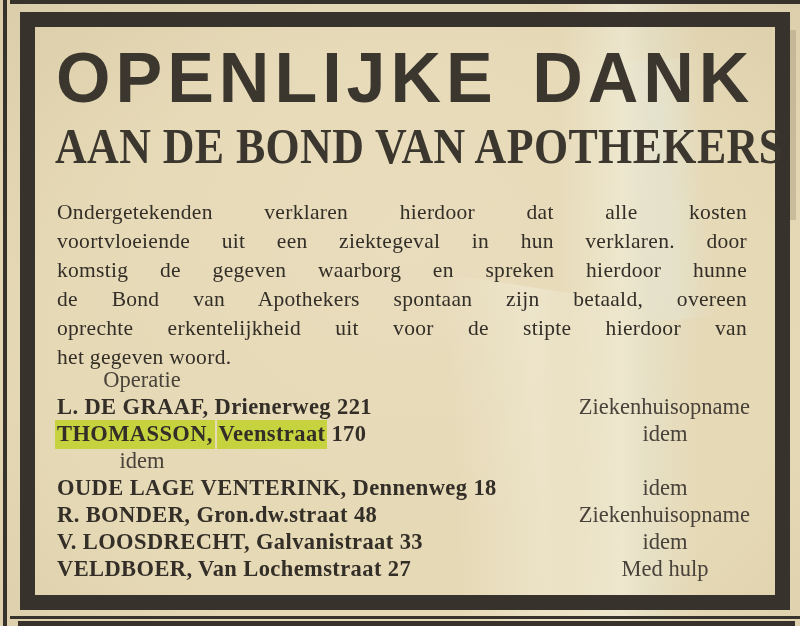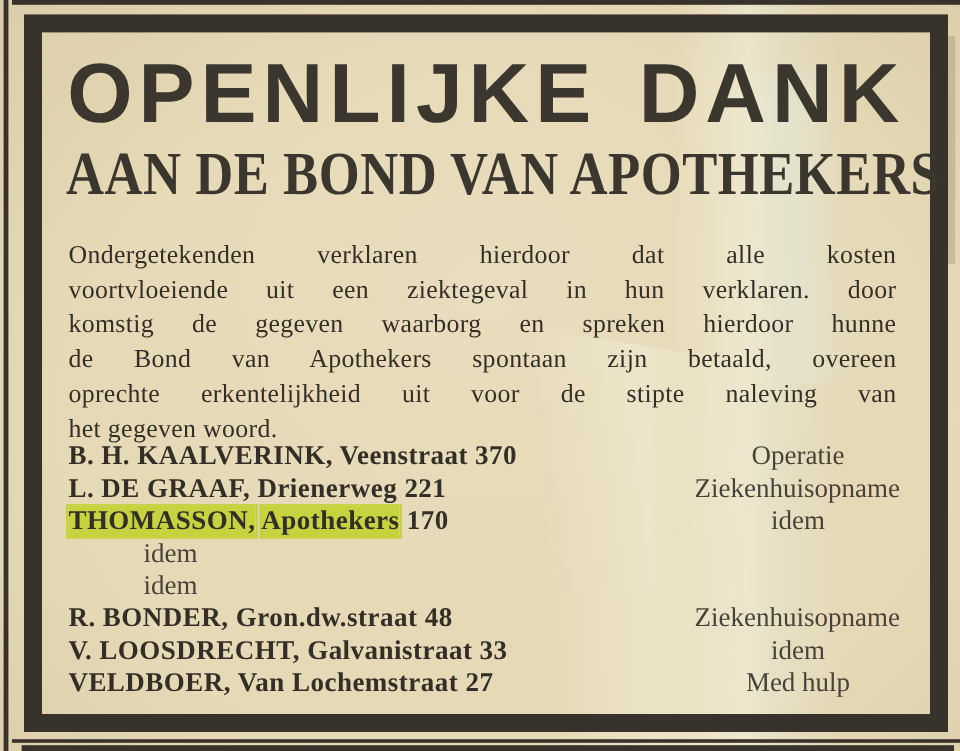--- a/index.html
+++ b/index.html
@@ -68,41 +68,41 @@
   <div class="bar-next-ad"></div>
 
   <div class="headline">OPENLIJKE DANK</div>
   <div class="subheadline">AAN DE BOND VAN APOTHEKERS</div>
 
   <div class="body-text">
       <div class="body-line">Ondergetekenden verklaren hierdoor dat alle kosten</div>
       <div class="body-line">voortvloeiende uit een ziektegeval in hun verklaren. door</div>
       <div class="body-line">komstig de gegeven waarborg en spreken hierdoor hunne</div>
       <div class="body-line">de Bond van Apothekers spontaan zijn betaald, overeen</div>
-      <div class="body-line">oprechte erkentelijkheid uit voor de stipte naleving van</div>
+      <div class="body-line">oprechte erkentelijkheid uit voor de stipte hierdoor van</div>
       <div class="body-line last">het gegeven woord.</div>
     </div>
 
   <div class="entries">
       <div class="entry-row">
-        <span class="entry-left"><span>B. H. KAALVERINK, Veenstraat 370</span></span>
         <span class="entry-reason">Operatie</span>
       </div>
       <div class="entry-row">
         <span class="entry-left"><span>L. DE GRAAF, Drienerweg 221</span></span>
         <span class="entry-reason">Ziekenhuisopname</span>
       </div>
       <div class="entry-row">
-        <span class="entry-left"><span class="hl">THOMASSON,</span><span> </span><span class="hl">Apothekers</span><span> 170</span></span>
+        <span class="entry-left"><span class="hl">THOMASSON,</span><span> </span><span class="hl">Veenstraat</span><span> 170</span></span>
         <span class="entry-reason">idem</span>
       </div>
       <div class="entry-row">
         <span class="entry-reason">idem</span>
       </div>
       <div class="entry-row">
+        <span class="entry-left"><span>OUDE LAGE VENTERINK, Dennenweg 18</span></span>
         <span class="entry-reason">idem</span>
       </div>
       <div class="entry-row">
         <span class="entry-left"><span>R. BONDER, Gron.dw.straat 48</span></span>
         <span class="entry-reason">Ziekenhuisopname</span>
       </div>
       <div class="entry-row">
         <span class="entry-left"><span>V. LOOSDRECHT, Galvanistraat 33</span></span>
         <span class="entry-reason">idem</span>
       </div>

